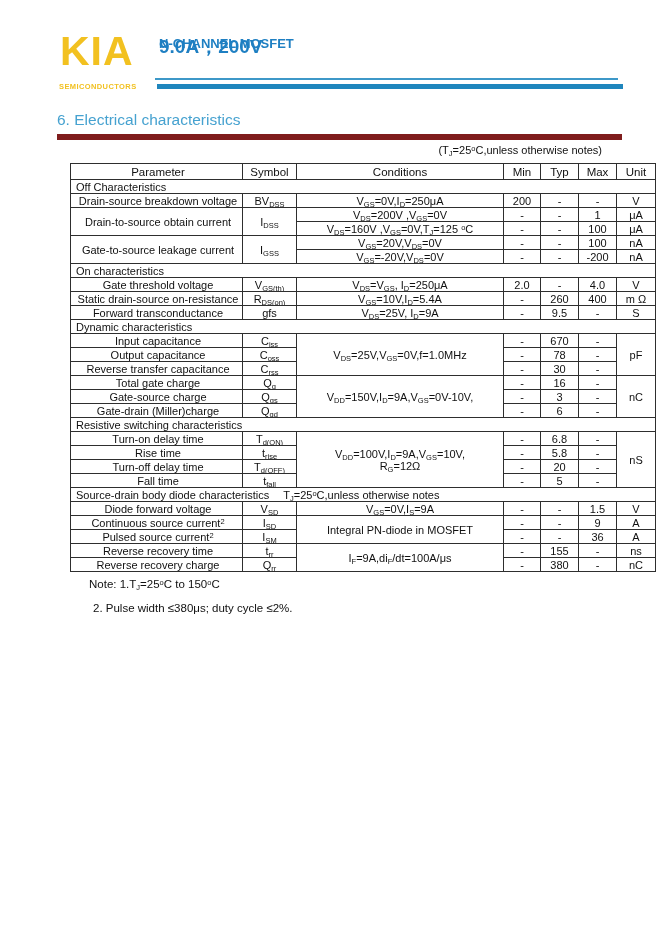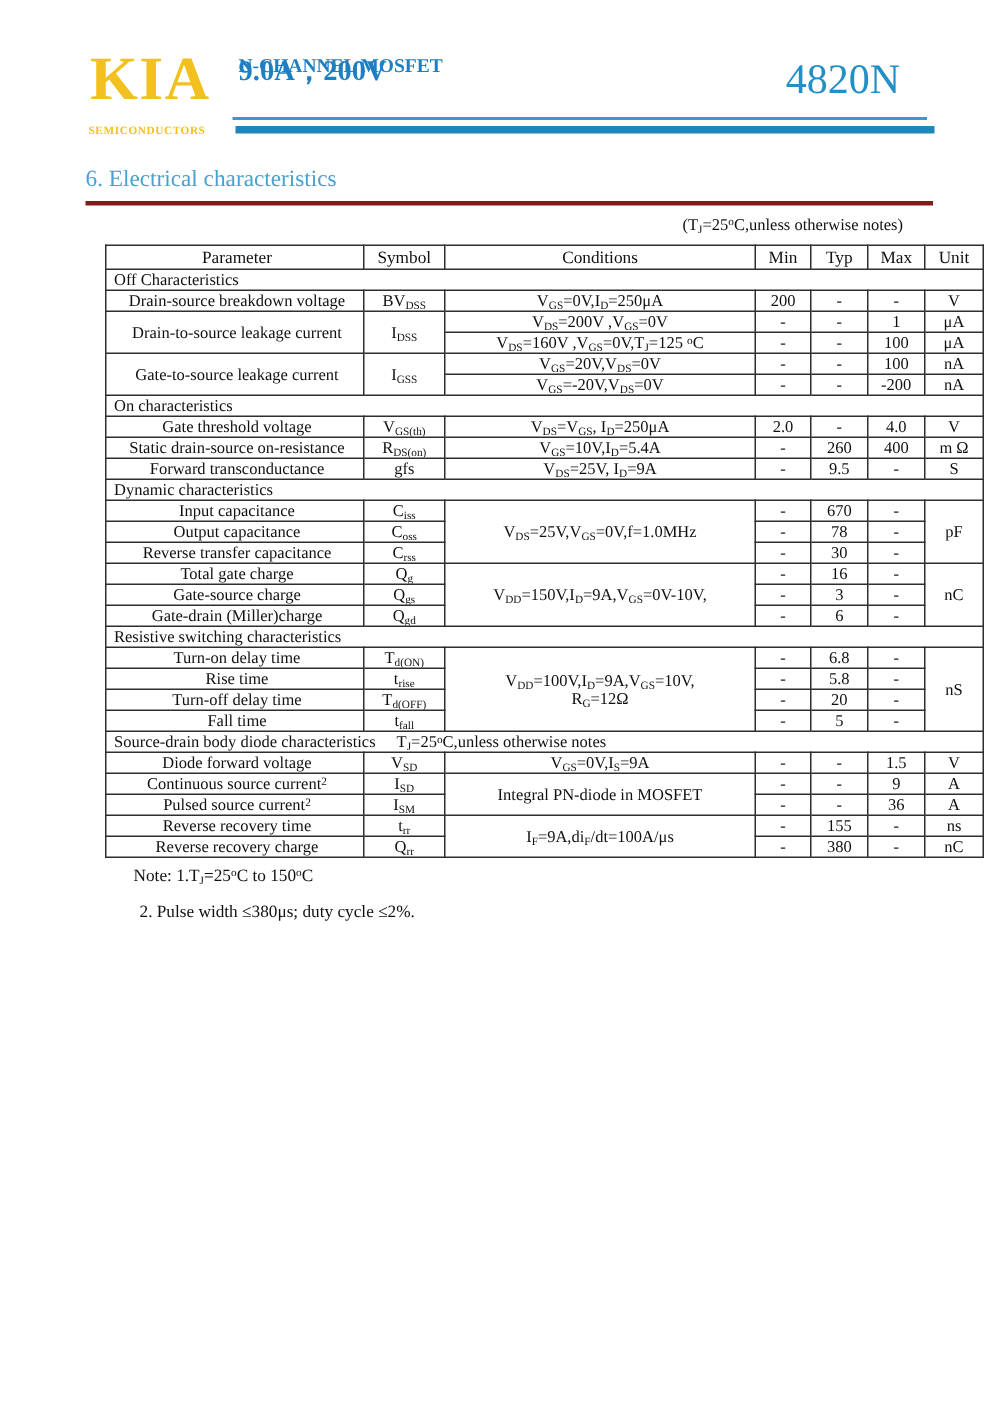--- a/index.html
+++ b/index.html
@@ -1,29 +1,29 @@
 <!DOCTYPE html>
 <html><head>
 <meta charset="utf-8">
 <style>
   html,body{margin:0;padding:0;}
   body{width:662px;height:936px;background:#ffffff;font-family:"Liberation Sans",sans-serif;color:#101010;}
-  .page{position:relative;width:662px;height:799px;background:#fff;overflow:hidden;font-family:Liberation Serif, serif;}
+  .page{position:relative;width:662px;height:799px;background:#fff;overflow:hidden;}
 
   
   .logo{position:absolute;left:60px;top:28px;font-size:41px;font-weight:bold;color:#F2C120;letter-spacing:1px;}
   .logo-sub{position:absolute;left:59px;top:82px;font-size:7.5px;font-weight:bold;color:#F2C120;letter-spacing:0.4px;}
   .rating{position:absolute;left:159px;top:34px;font-size:19px;font-weight:bold;color:#1E7FC2;}
   .dtype{position:absolute;left:159px;top:36px;font-size:13px;font-weight:bold;color:#1E7FC2;}
   .part{position:absolute;top:38px;right:62px;font-size:28px;color:#2290C6;}
   .rule-thin{position:absolute;left:155px;top:78px;width:463px;height:2px;background:#3D98C8;}
   .rule-thick{position:absolute;left:157px;top:84px;width:466px;height:5px;background:#1F86BD;}
 
   
-  .sec-title{position:absolute;left:57px;top:111px;width:565px;font-size:15.5px;color:#46A2D0;border-bottom:3px solid #7f1d1d;padding-bottom:5px;}
+  .sec-title{position:absolute;left:57px;top:111px;width:565px;font-size:15.5px;color:#46A2D0;border-bottom:6px solid #7f1d1d;padding-bottom:5px;}
   .tbl-note{position:absolute;top:144px;right:60px;font-size:11px;color:#101010;}
 
   
   .spec-wrap{position:absolute;left:45px;top:163px;padding-left:25px;}
   table.spec{border-collapse:collapse;table-layout:fixed;width:585px;}
   .spec th,.spec td{border:1px solid #2E2E2E;font-size:11px;font-weight:normal;height:13px;line-height:12px;padding:0 2px;text-align:center;white-space:nowrap;overflow:hidden;color:#101010;}
   .spec th{font-size:11.5px;height:15px;}
   .pl{text-align:left;padding-left:5px !important;}
   .secrow td{text-align:left;padding-left:5px;margin-top:28px;}
   .gap2{margin-left:14px;}
@@ -42,21 +42,20 @@
 </style>
 </head>
 <body>
 
 <div class="page">
 
   <div class="logo">KIA</div>
   <div class="logo-sub">SEMICONDUCTORS</div>
   <div class="rating">9.0A，200V</div>
   <div class="dtype">N-CHANNEL MOSFET</div>
-  <div class="part">4820N</div>
   <div class="rule-thin"></div>
   <div class="rule-thick"></div>
 
   <div class="sec-title">6.  Electrical characteristics</div>
   <div class="tbl-note">(T<sub>J</sub>=25<sup>o</sup>C,unless otherwise notes)</div>
 
   <div class="spec-wrap">
   <table class="spec">
     <colgroup>
           <col style="width:172px">
@@ -83,21 +82,21 @@
     <tr>
       <td class="pl">Drain-source breakdown voltage</td>
       <td>BV<sub>DSS</sub></td>
       <td>V<sub>GS</sub>=0V,I<sub>D</sub>=250μA</td>
       <td>200</td>
       <td>-</td>
       <td>-</td>
       <td>V</td>
     </tr>
     <tr>
-      <td class="pl" rowspan="2">Drain-to-source leakage current</td>
+      <td class="pl" rowspan="2">Drain-to-source obtain current</td>
       <td rowspan="2">I<sub>DSS</sub></td>
       <td>V<sub>DS</sub>=200V ,V<sub>GS</sub>=0V</td>
       <td>-</td>
       <td>-</td>
       <td>1</td>
       <td>μA</td>
     </tr>
     <tr>
       <td>V<sub>DS</sub>=160V ,V<sub>GS</sub>=0V,T<sub>J</sub>=125 <sup>o</sup>C</td>
       <td>-</td>

